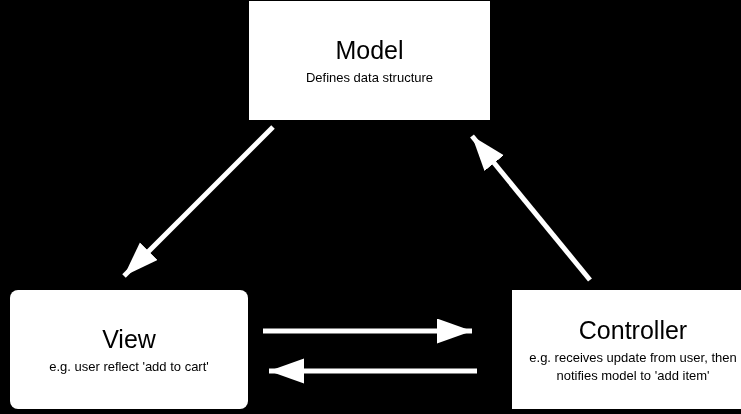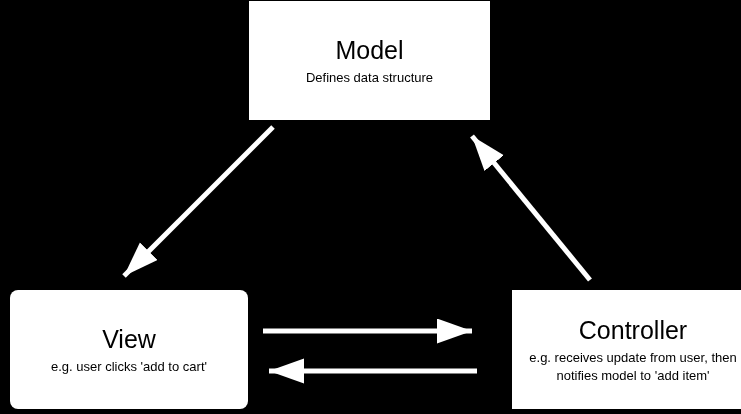--- a/index.html
+++ b/index.html
@@ -71,21 +71,21 @@
     <line x1="477" y1="371" x2="269" y2="371" marker-end="url(#ah)"></line>
   </svg>
 
   <div class="node node-model">
     <div class="node-title">Model</div>
     <div class="node-desc">Defines data structure</div>
   </div>
 
   <div class="node node-view">
     <div class="node-title">View</div>
-    <div class="node-desc">e.g. user clicks 'add to cart'</div>
+    <div class="node-desc">e.g. user reflect 'add to cart'</div>
   </div>
 
   <div class="node node-controller">
     <div class="node-title">Controller</div>
     <div class="node-desc">e.g. receives update from user, then notifies model to 'add item'</div>
   </div>
 
 </div>
 
 </body></html>

